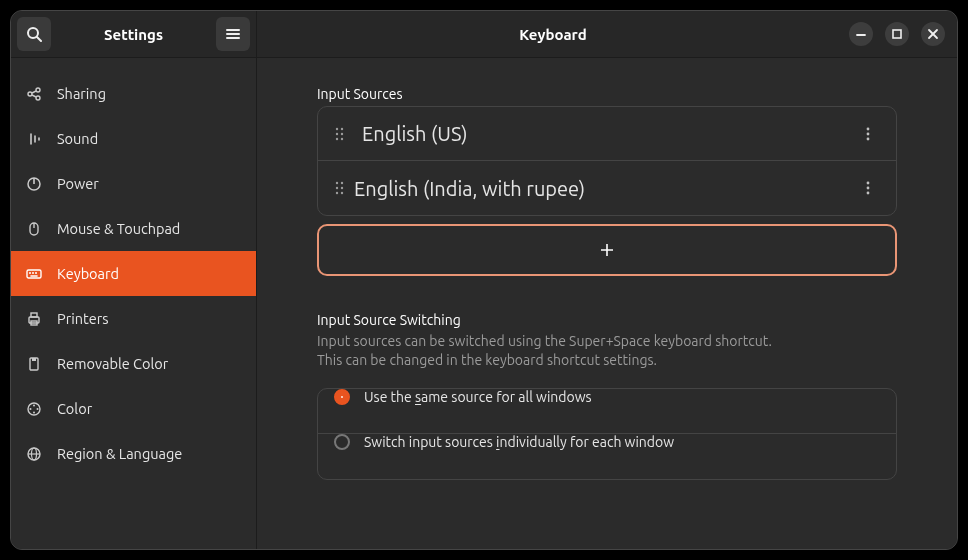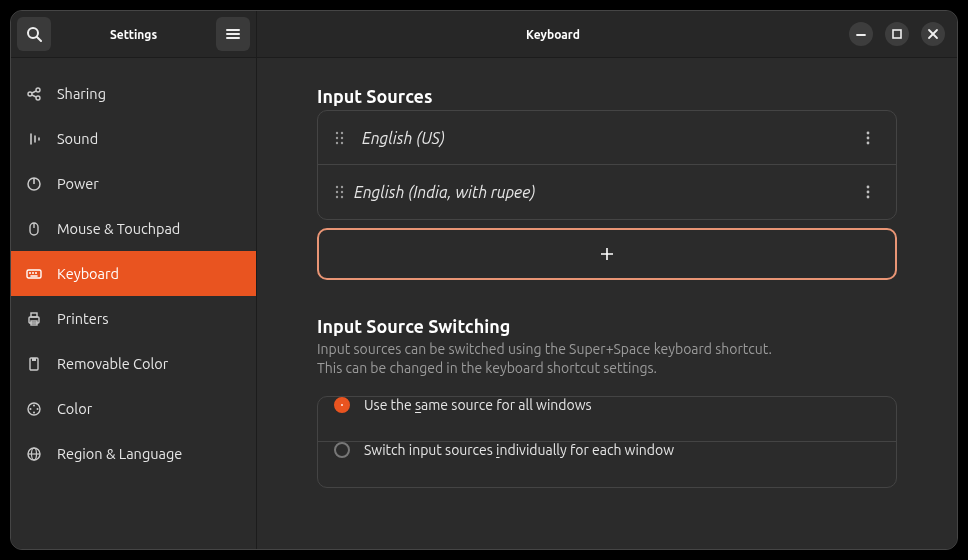--- a/index.html
+++ b/index.html
@@ -52,21 +52,21 @@
     display: flex;
     align-items: center;
     justify-content: center;
     cursor: pointer;
     color: #eee;
   }
   .header-title {
     flex: 1;
     text-align: center;
     font-weight: 600;
-    font-size: 12px;
+    font-size: 15px;
     color: #fff;
   }
   .window-controls {
     display: flex;
     gap: 12px;
     padding-right: 6px;
   }
   .win-btn {
     width: 24px;
     height: 24px;
@@ -119,22 +119,22 @@
   }
   .side-item.active .side-icon { opacity: 1; }
   
   .content {
     flex: 1;
     overflow-y: auto;
     padding: 28px 60px 20px;
     background: #2b2b2b;
   }
   .section-title {
-    font-weight: 700;
-    font-size: 18px;
+    font-weight: 400;
+    font-size: 14px;
     color: #fff;
     margin-bottom: 4px;
   }
   .section-desc {
     color: #9b9b9b;
     font-size: 14px;
     line-height: 1.35;
     margin-bottom: 18px;
   }
   .list-frame {
@@ -153,22 +153,21 @@
   }
   .list-row:last-child { border-bottom: none; gap: 10px; }
   .drag-handle {
     width: 10px;
     height: 16px;
     opacity: .6;
     cursor: grab;
   }
   .row-label {
     flex: 1;
-    font-size: 16px;
-    font-style: italic;
+    font-size: 20px;
   }
   .kebab {
     width: 24px;
     height: 24px;
     display: flex;
     align-items: center;
     justify-content: center;
     opacity: .8;
     cursor: pointer;
   }

